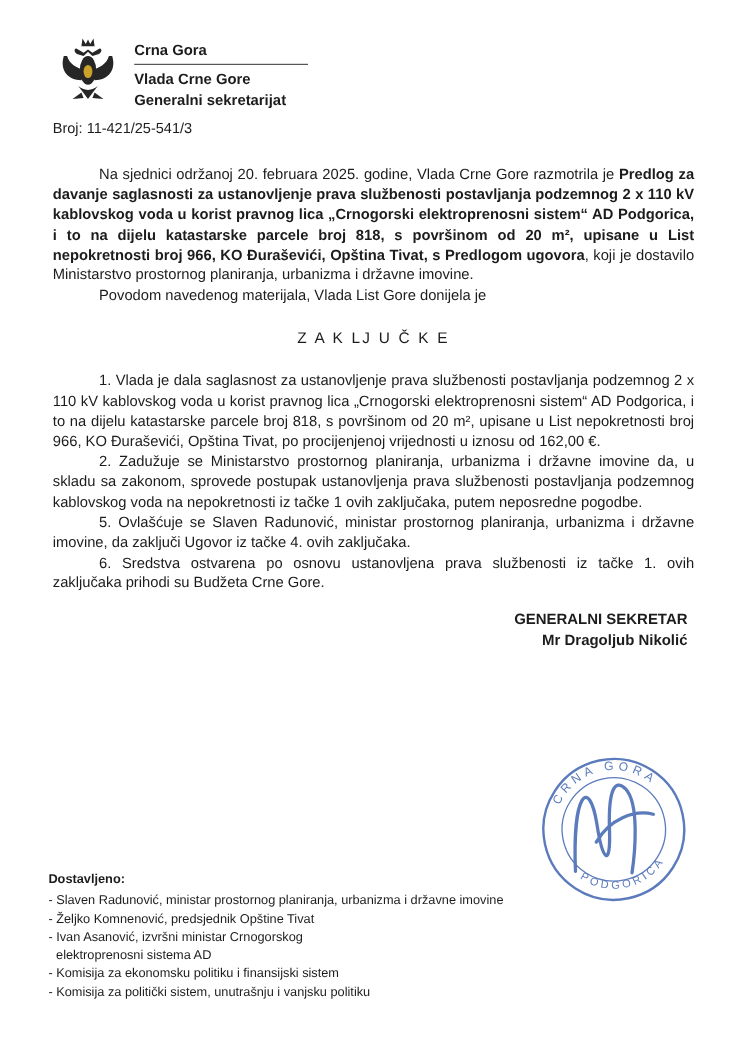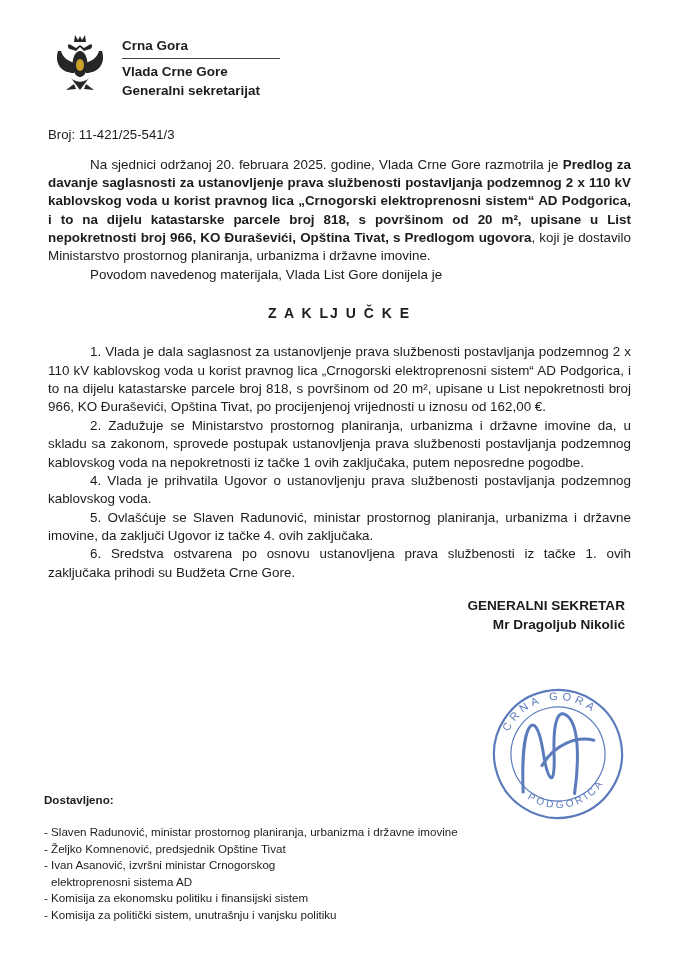--- a/index.html
+++ b/index.html
@@ -23,44 +23,44 @@
   .header-text .country {
     display: inline-block;
     border-bottom: 1px solid #444;
     padding-bottom: 2px; margin-bottom: 3px;
     min-width: 158px;
   }
   .header-text div { display: block; }
   
   .meta-row {
     display: flex; justify-content: space-between;
-    margin-top: 26px; font-size: 13.2px;
+    margin-top: 8px; font-size: 13.2px;
   }
   
-  .body-block { margin-top: 14px; font-size: 13.4px; line-height: 1.37; }
+  .body-block { margin-top: 26px; font-size: 13.4px; line-height: 1.37; }
   .body-par { margin: 0; text-align: justify; text-indent: 42px; }
   .body-par b { font-weight: bold; }
   .doc-title {
-    text-align: center; font-weight: bold; font-size: 14px;
+    text-align: center; font-weight: normal; font-size: 14px;
     letter-spacing: 2px; margin: 20px 0 20px 0; text-indent: 0;
   }
   .conclusions p { margin: 0; text-align: justify; text-indent: 42px; font-size: 13.4px; line-height: 1.37; }
   
   .signature { text-align: right; margin-top: 14px; margin-right: 6px; font-weight: bold; font-size: 13.6px; line-height: 1.4; }
   
   .stamp-wrap {
     position: absolute; left: 488px; top: 684px;
     width: 140px; height: 140px;
     transform: rotate(-12deg);
     opacity: 0.9;
     pointer-events: none;
   }
   
   .distribution { position: absolute; left: 44px; top: 792px; font-size: 11.6px; line-height: 1.42; }
-  .distribution .dist-label { font-weight: bold; margin-bottom: 16px; }
+  .distribution .dist-label { font-weight: bold; margin-bottom: 3px; }
   .distribution .dist-item { white-space: nowrap; }
   .distribution .dist-item.cont { padding-left: 7px; }
 </style>
 </head>
 <body>
 
 <div class="page">
 
   <div class="header">
     <svg class="emblem" viewBox="0 0 52 62" aria-hidden="true">
@@ -89,21 +89,20 @@
 
   <div class="body-block">
     <p class="body-par"><span>Na sjednici održanoj 20. februara 2025. godine, Vlada Crne Gore razmotrila je </span><b>Predlog za davanje saglasnosti za ustanovljenje prava službenosti postavljanja podzemnog 2 x 110 kV kablovskog voda u korist pravnog lica „Crnogorski elektroprenosni sistem“ AD Podgorica, i to na dijelu katastarske parcele broj 818, s površinom od 20 m², upisane u List nepokretnosti broj 966, KO Đuraševići, Opština Tivat, s Predlogom ugovora</b><span>, koji je dostavilo Ministarstvo prostornog planiranja, urbanizma i državne imovine.</span></p>
     <p class="body-par">Povodom navedenog materijala, Vlada List Gore donijela je</p>
 
     <p class="body-par doc-title">Z A K LJ U Č K E</p>
 
     <div class="conclusions">
       <p>1. Vlada je dala saglasnost za ustanovljenje prava službenosti postavljanja podzemnog 2 x 110 kV kablovskog voda u korist pravnog lica „Crnogorski elektroprenosni sistem“ AD Podgorica, i to na dijelu katastarske parcele broj 818, s površinom od 20 m², upisane u List nepokretnosti broj 966, KO Đuraševići, Opština Tivat, po procijenjenoj vrijednosti u iznosu od 162,00 €.</p>
       <p>2. Zadužuje se Ministarstvo prostornog planiranja, urbanizma i državne imovine da, u skladu sa zakonom, sprovede postupak ustanovljenja prava službenosti postavljanja podzemnog kablovskog voda na nepokretnosti iz tačke 1 ovih zaključaka, putem neposredne pogodbe.</p>
-      <p>4. Vlada je prihvatila Ugovor o ustanovljenju prava službenosti postavljanja podzemnog kablovskog voda.</p>
       <p>5. Ovlašćuje se Slaven Radunović, ministar prostornog planiranja, urbanizma i državne imovine, da zaključi Ugovor iz tačke 4. ovih zaključaka.</p>
       <p>6. Sredstva ostvarena po osnovu ustanovljena prava službenosti iz tačke 1. ovih zaključaka prihodi su Budžeta Crne Gore.</p>
     </div>
 
     <div class="signature">
       <div>GENERALNI SEKRETAR</div>
       <div>Mr Dragoljub Nikolić</div>
     </div>
   </div>
 

